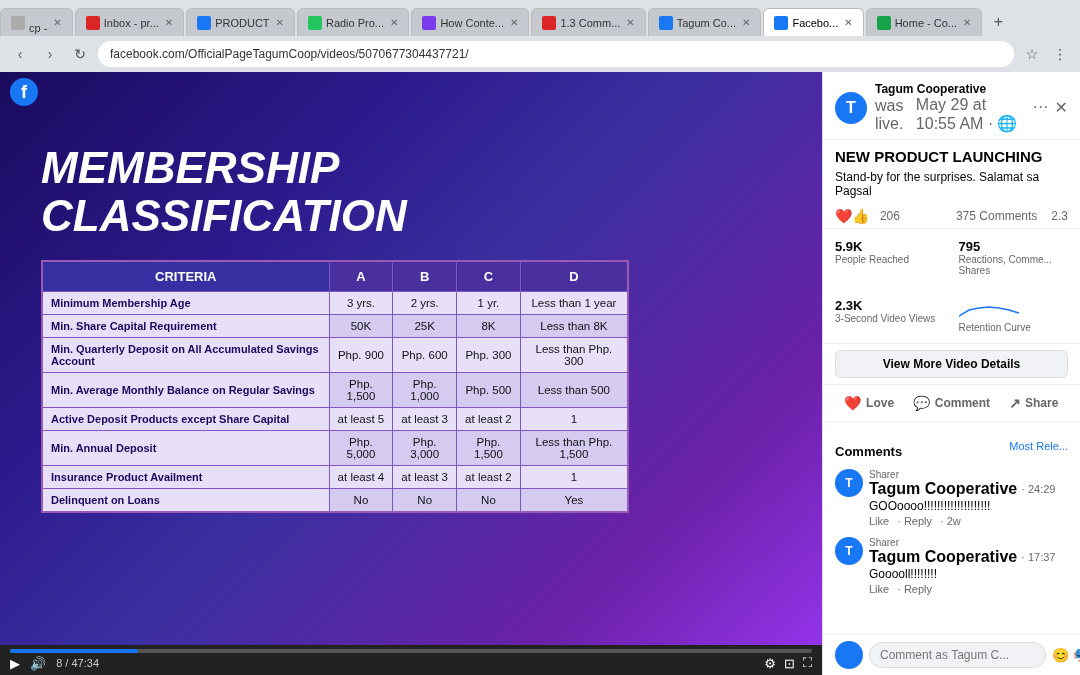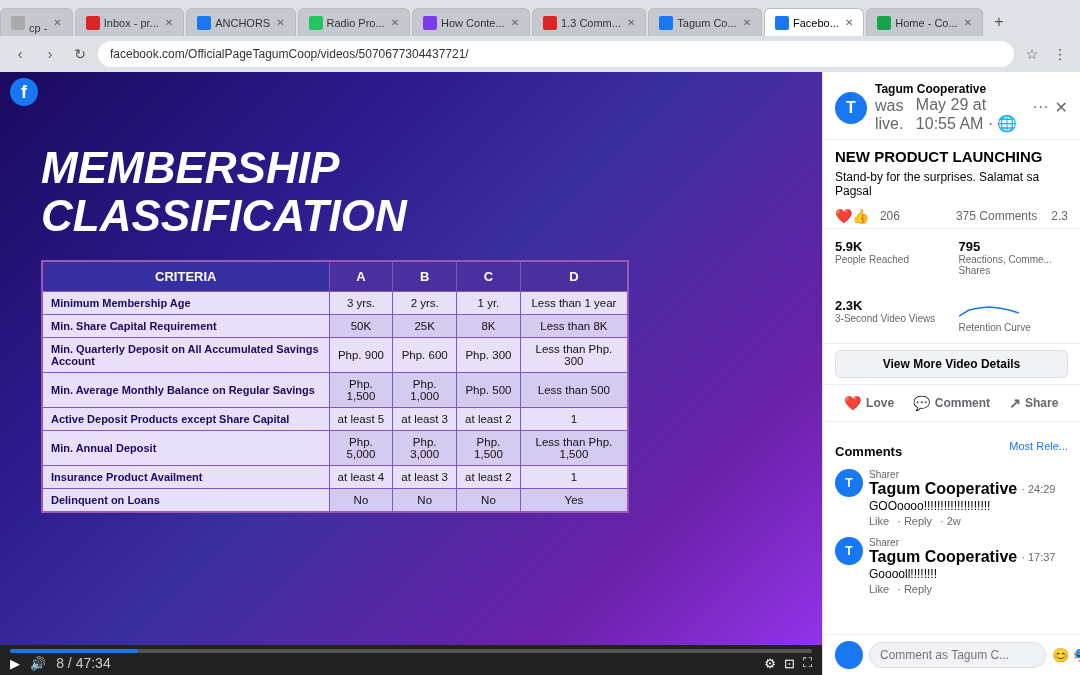--- a/index.html
+++ b/index.html
@@ -42,21 +42,21 @@
     .classification-table tbody tr:nth-child(even) { background: #d5caf0; }
     .classification-table tbody td { color: #111; }
     .classification-table tbody td.criteria-cell { background: #e8e0f8; text-align: left; font-weight: 600; font-size: 11px; padding: 5px 8px; color: #1a0a5e; }
 
     
     .video-controls { background: #222; padding: 4px 10px; display: flex; flex-direction: column; gap: 2px; }
     .progress-bar-container { width: 100%; height: 4px; background: #555; border-radius: 2px; cursor: pointer; }
     .progress-bar-fill { height: 100%; background: #1877f2; border-radius: 2px; width: 16%; }
     .controls-row { display: flex; align-items: center; gap: 10px; }
     .ctrl-btn { color: #fff; font-size: 13px; cursor: pointer; background: none; border: none; padding: 0; }
-    .time-display { color: #ccc; font-size: 14px; }
+    .time-display { color: #ccc; font-size: 11px; }
     .ctrl-spacer { flex: 1; }
     .ctrl-right { display: flex; gap: 8px; align-items: center; }
 
     
     .right-sidebar { width: 258px; height: 100%; background: #fff; overflow-y: auto; border-left: 1px solid #ddd; display: flex; flex-direction: column; }
 
     .page-header { display: flex; align-items: center; padding: 10px 12px 6px; border-bottom: 1px solid #eee; gap: 8px; }
     .page-avatar { width: 32px; height: 32px; border-radius: 50%; background: #1877f2; flex-shrink: 0; overflow: hidden; display: flex; align-items: center; justify-content: center; }
     .page-info { flex: 1; }
     .page-name { font-size: 12px; font-weight: bold; color: #050505; }
@@ -119,21 +119,21 @@
           <span style="overflow:hidden;text-overflow:ellipsis;max-width:80px;margin-top:10px;">cp -</span>
           <span class="tab-close">✕</span>
         </div>
         <div class="tab">
           <div class="tab-favicon" style="background:#dc2626;"></div>
           <span style="overflow:hidden;text-overflow:ellipsis;max-width:80px;">Inbox - pr...</span>
           <span class="tab-close">✕</span>
         </div>
         <div class="tab">
           <div class="tab-favicon" style="background:#1877f2;"></div>
-          <span style="overflow:hidden;text-overflow:ellipsis;max-width:80px;">ANCHORS</span>
+          <span style="overflow:hidden;text-overflow:ellipsis;max-width:80px;">PRODUCT</span>
           <span class="tab-close">✕</span>
         </div>
         <div class="tab">
           <div class="tab-favicon" style="background:#22c55e;"></div>
           <span style="overflow:hidden;text-overflow:ellipsis;max-width:80px;">Radio Pro...</span>
           <span class="tab-close">✕</span>
         </div>
         <div class="tab">
           <div class="tab-favicon" style="background:#7c3aed;"></div>
           <span style="overflow:hidden;text-overflow:ellipsis;max-width:80px;">How Conte...</span>

